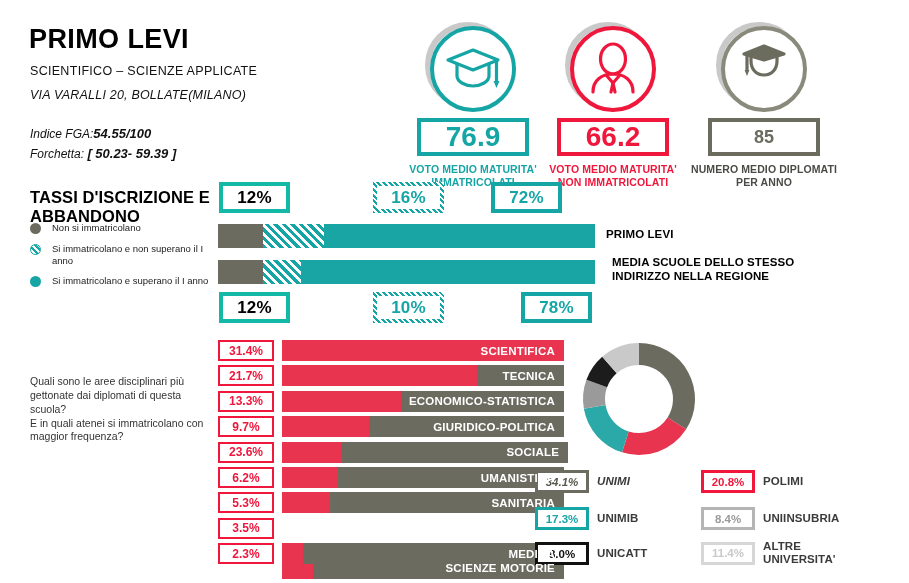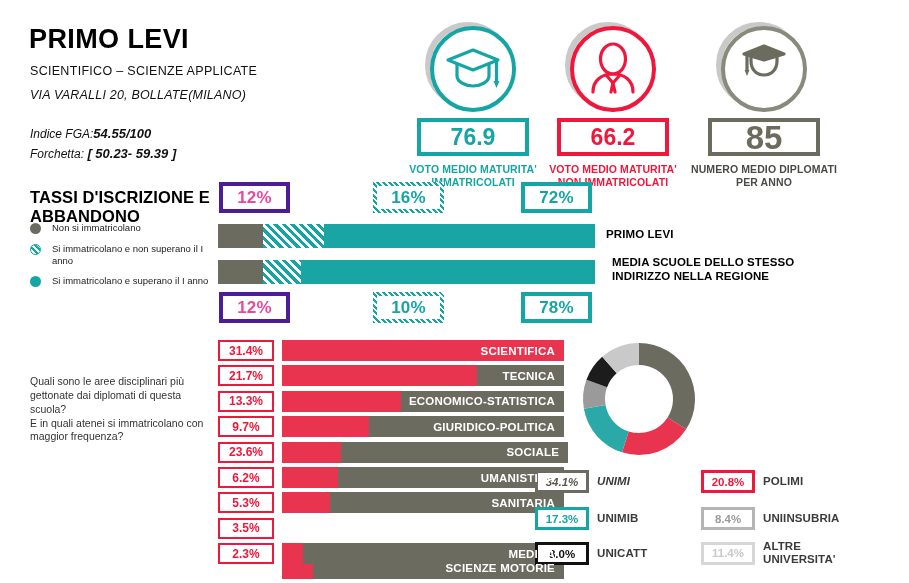--- a/index.html
+++ b/index.html
@@ -42,29 +42,29 @@
     position:absolute;left:0;top:0;width:86px;height:86px;
     border-radius:50%;border:4px solid currentColor;box-sizing:border-box;
     background:#fff;
   }
   .badge .glyph{position:absolute;left:0;top:0;width:86px;height:86px;}
   .badge .numbox{
     position:relative;margin:6px auto 0;width:112px;height:38px;
     border:4px solid currentColor;background:#fff;box-sizing:border-box;
     display:flex;align-items:center;justify-content:center;
   }
-  .badge .num{font-size:23px;font-weight:bold;line-height:1;color:currentColor;}
+  .badge .num{font-size:28px;font-weight:bold;line-height:1;color:currentColor;}
   .badge .cap{
     margin-top:7px;font-size:10.5px;font-weight:bold;line-height:1.25;
     letter-spacing:.1px;color:currentColor;
   }
   #badge-voto-immatricolati{left:398px;top:26px;color:#16a5a5;}
   #badge-voto-non-immatricolati{left:538px;top:26px;color:#f0173c;}
   #badge-diplomati{left:689px;top:26px;color:#6b6b5e;}
-  #badge-diplomati .num{font-size:33px;}
+  #badge-diplomati .num{font-size:18px;}
   #badge-diplomati .cap{color:#4a4a46;}
 
   
   .sec-title{
     position:absolute;font-size:16.5px;font-weight:bold;line-height:1.15;
     letter-spacing:.1px;color:#000;
   }
   #tassi-title{left:30px;top:180px;width:190px;margin-top:8px;}
   #cosa-title{left:30px;top:337px;width:195px;color:#111;}
   .sec-desc{
@@ -85,21 +85,21 @@
     border:1px solid #16a5a5;box-sizing:border-box;
   }
   .lg-txt{font-size:9.5px;line-height:1.22;color:#222;}
 
   
   .pctbox{
     position:absolute;height:31px;box-sizing:border-box;background:#fff;
     display:flex;align-items:center;justify-content:center;
     font-size:17px;font-weight:bold;letter-spacing:.2px;
   }
-  .pctbox.gray{border:4px solid #4c1d95;color:#ec4899;}
+  .pctbox.gray{border:4px solid #14b8a6;color:#000000;}
   .pctbox.teal{border:4px solid #16a5a5;color:#16a5a5;}
   .pctbox.hatchteal{
     border:4px solid transparent;color:#16a5a5;
     background:
       linear-gradient(#fff,#fff) padding-box,
       repeating-linear-gradient(45deg,#16a5a5 0 2px,#ffffff 2px 4px) border-box;
   }
 
   
   .sbar{position:absolute;height:24px;display:flex;}
@@ -228,21 +228,21 @@
       <span class="lg-txt">Si immatricolano e non superano il I anno</span>
     </div>
     <div class="lg-row">
       <span class="lg-dot teal"></span>
       <span class="lg-txt">Si immatricolano e superano il I anno</span>
     </div>
   </div>
 
   <div class="pctbox gray" style="left:219px;top:182px;width:71px;">12%</div>
   <div class="pctbox hatchteal" style="left:373px;top:182px;width:71px;">16%</div>
-  <div class="pctbox teal" style="left:521px;top:182px;width:71px;">72%</div>
+  <div class="pctbox teal" style="left:491px;top:182px;width:71px;">72%</div>
 
   <div class="sbar" style="left:218px;top:224px;width:377px;">
     <div class="seg gray" style="width:12%"></div>
     <div class="seg hatch" style="width:16%"></div>
     <div class="seg teal" style="width:72%"></div>
   </div>
   <div class="bar-label" style="left:606px;top:228px;">PRIMO LEVI</div>
 
   <div class="sbar" style="left:218px;top:260px;width:377px;">
     <div class="seg gray" style="width:12%"></div>

